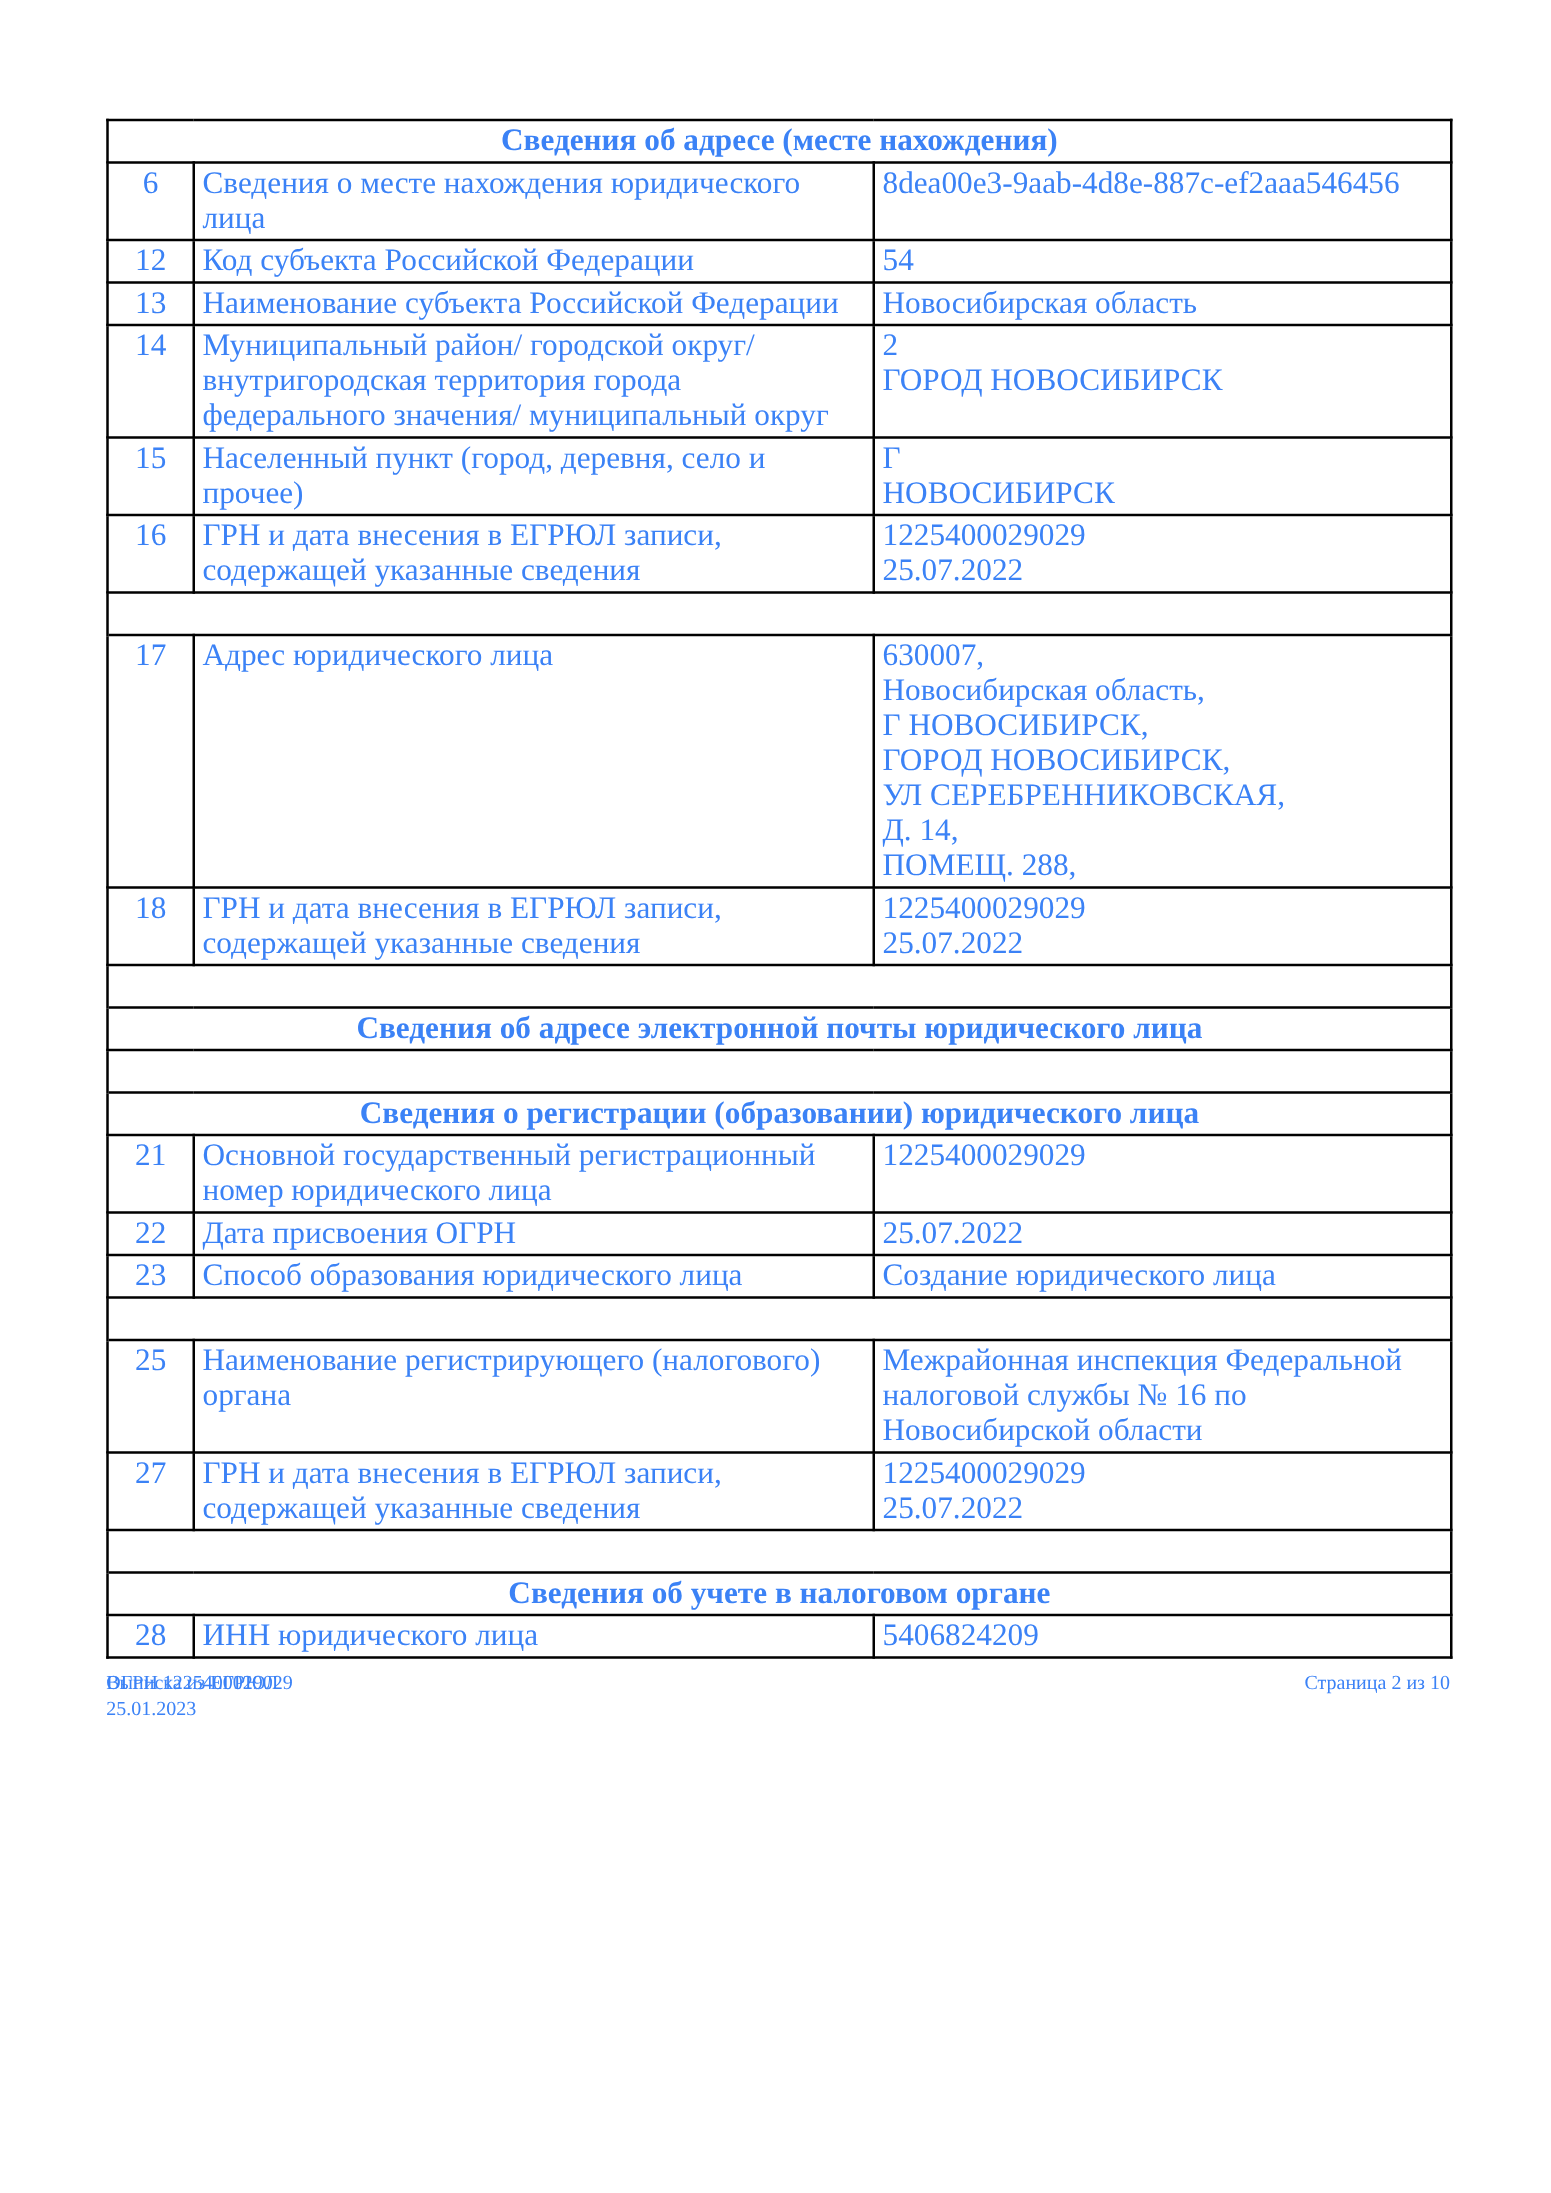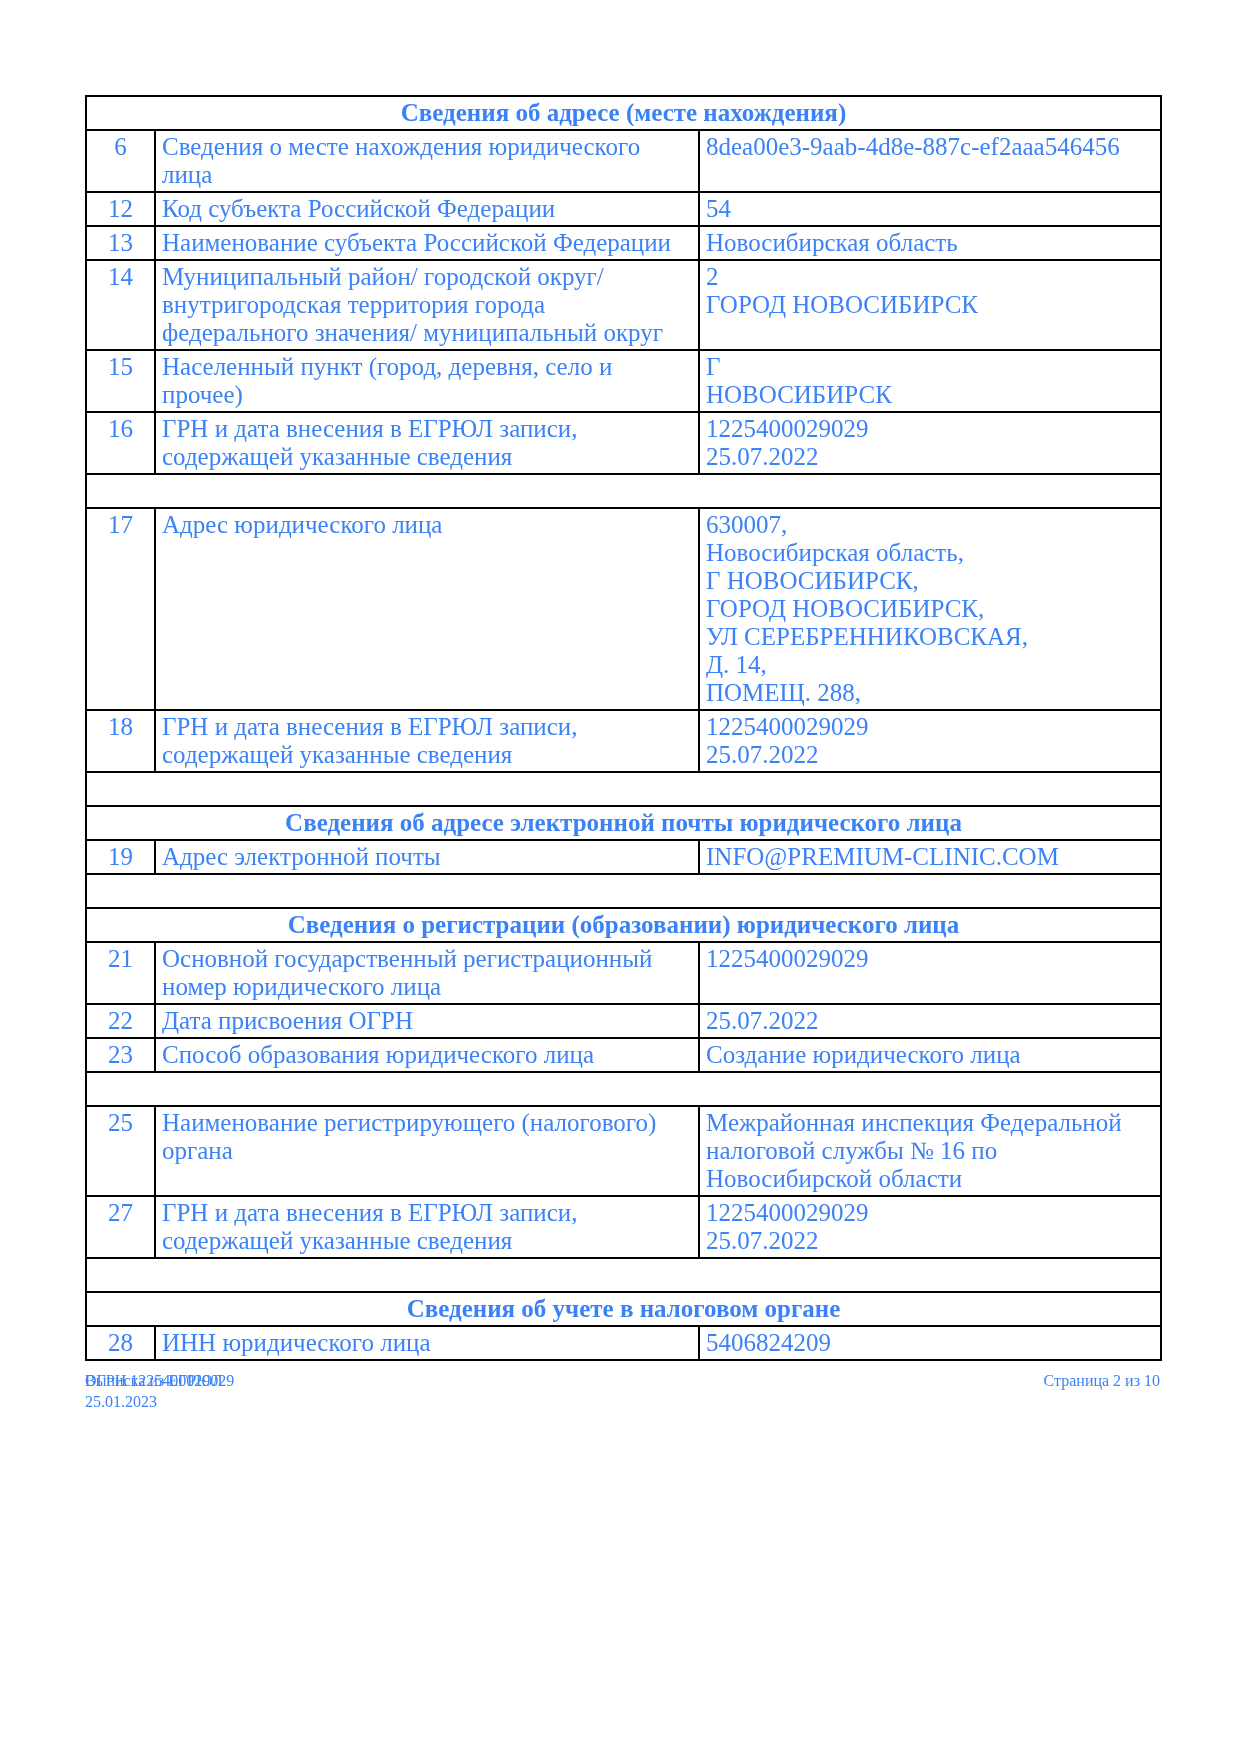--- a/index.html
+++ b/index.html
@@ -164,27 +164,20 @@
             <div class="value-line-wrap">1225400029029</div>
             <div class="value-line-wrap">25.07.2022</div>
           </td>
         </tr>
         <tr class="spacer-row">
           <td colspan="3" class="spacer-cell"></td>
         </tr>
         <tr class="section-row">
           <td colspan="3" class="section-cell">Сведения об адресе электронной почты юридического лица</td>
         </tr>
-        <tr class="data-row">
-          <td class="num-cell">19</td>
-          <td class="label-cell">Адрес электронной почты</td>
-          <td class="value-cell">
-            <div class="value-line-wrap">INFO@PREMIUM-CLINIC.COM</div>
-          </td>
-        </tr>
         <tr class="spacer-row">
           <td colspan="3" class="spacer-cell"></td>
         </tr>
         <tr class="section-row">
           <td colspan="3" class="section-cell">Сведения о регистрации (образовании) юридического лица</td>
         </tr>
         <tr class="data-row">
           <td class="num-cell">21</td>
           <td class="label-cell">Основной государственный регистрационный номер юридического лица</td>
           <td class="value-cell">

